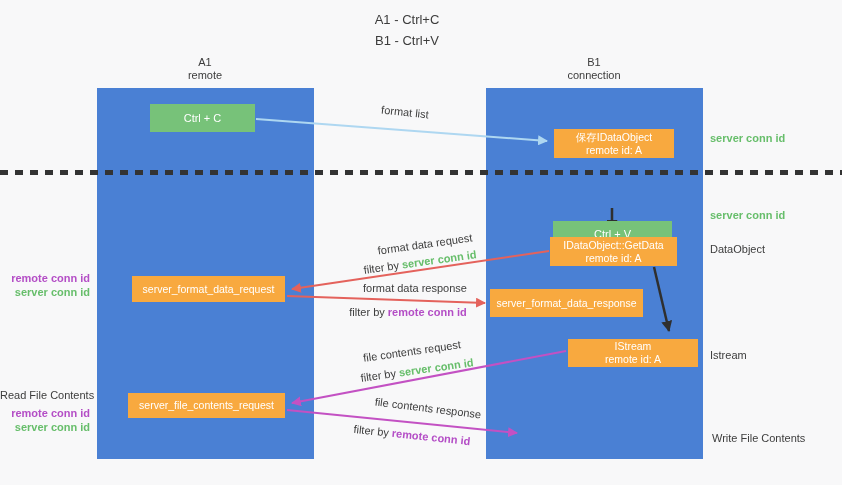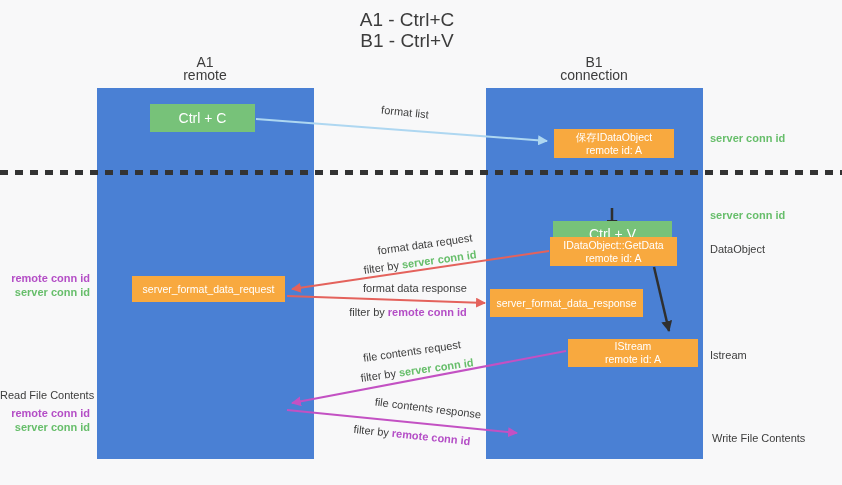--- a/index.html
+++ b/index.html
@@ -4,41 +4,41 @@
 <style>
   html,body { margin:0; padding:0; }
   .canvas {
     position:relative; width:842px; height:485px;
     background:#f8f8f9; overflow:hidden;
     font-family:"Liberation Sans", sans-serif;
     color:#3d3d3d;
   }
   .title {
     position:absolute; left:287px; top:9px; width:240px;
-    text-align:center; font-size:19px; line-height:21px; color:#3c3c3c;
+    text-align:center; font-size:13px; line-height:21px; color:#3c3c3c;
   }
   .lane-header {
     position:absolute; top:56px; width:120px; text-align:center;
-    font-size:14px; line-height:13px; color:#3c3c3c;
+    font-size:11px; line-height:13px; color:#3c3c3c;
   }
   .lane {
     position:absolute; top:88px; width:217px; height:371px;
     background:#4a80d4; z-index:1;
   }
   .dashline {
     position:absolute; left:0; top:170px; width:842px; height:5px; z-index:5;
     background:repeating-linear-gradient(90deg,#333 0,#333 8px,transparent 8px,transparent 15px);
   }
   svg.arrows { position:absolute; left:0; top:0; z-index:2; pointer-events:none; }
   .node {
     position:absolute; z-index:3;
     display:flex; flex-direction:column; align-items:center; justify-content:center;
     color:#fff; font-size:10.5px; line-height:13px; text-align:center; white-space:nowrap;
   }
-  .node.green { background:#77c279; font-size:14px; }
+  .node.green { background:#77c279; font-size:11px; }
   .node.orange { background:#f8a93f;text-align:right; }
   .msg {
     position:absolute; z-index:4; font-size:11px; color:#3d3d3d;
     text-align:center; white-space:nowrap;
   }
   .side-label {
     position:absolute; z-index:4; font-size:11px; white-space:nowrap;
   }
   .side-label.left { left:0; width:90px; text-align:right; }
   .c-green { color:#67be6b; font-weight:bold; }
@@ -116,20 +116,23 @@
 
   <div class="node orange" style="left:490px; top:289px; width:153px; height:28px;">
     <div>server_format_data_response</div>
   </div>
 
   <div class="node orange" style="left:568px; top:339px; width:130px; height:28px;">
     <div>IStream</div>
     <div>remote id: A</div>
   </div>
 
+  <div class="node orange" style="left:128px; top:393px; width:157px; height:25px;">
+    <div>server_file_contents_request</div>
+  </div>
 
 
   <div class="msg" style="left:370px; top:106px; width:70px; transform:rotate(6deg);">format list</div>
 
   <div class="msg" style="left:360px; top:238px; width:130px; transform:rotate(-8deg);">format data request</div>
   <div class="msg" style="left:345px; top:256px; width:150px; transform:rotate(-8deg);">
     <span>filter by</span>
     <span class="c-green">server conn id</span>
   </div>
 

